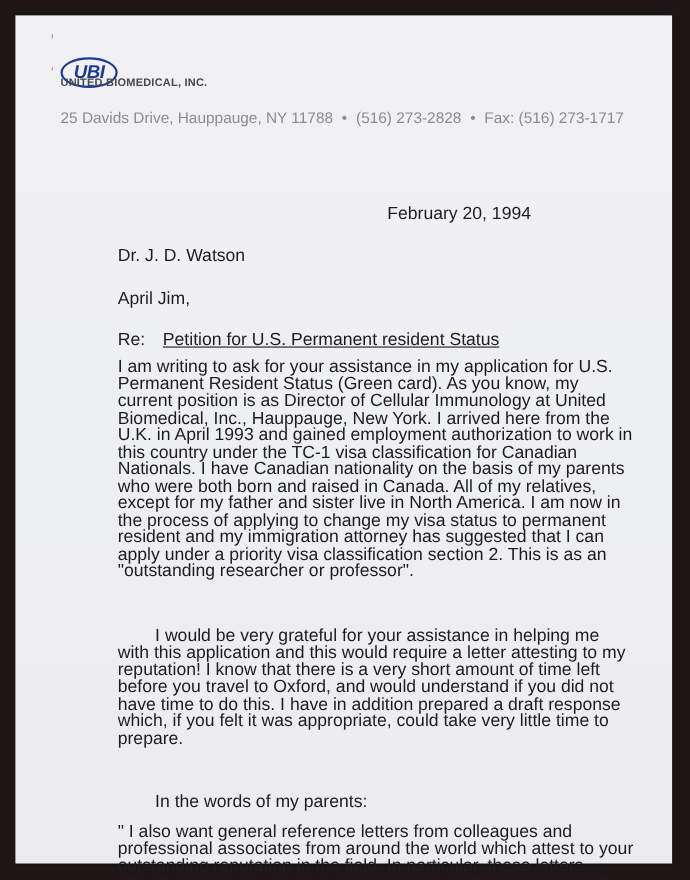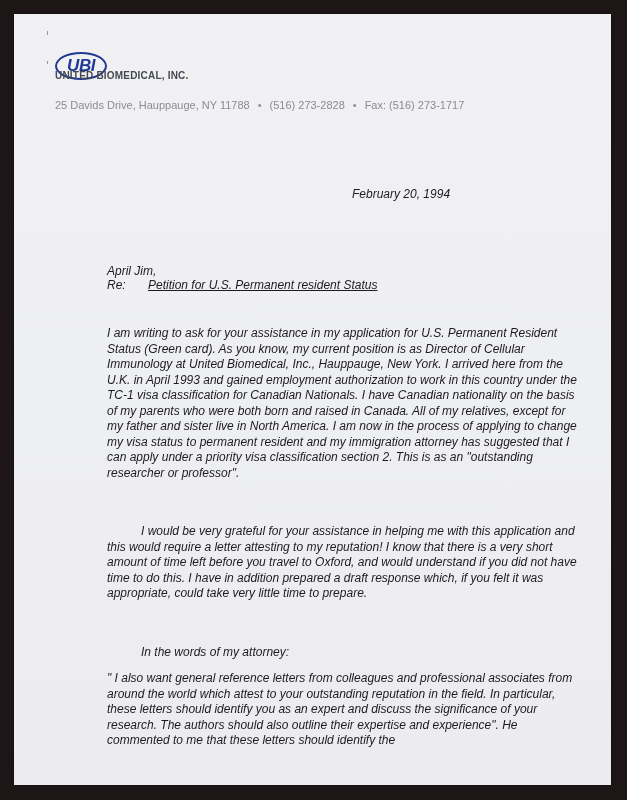--- a/index.html
+++ b/index.html
@@ -21,28 +21,28 @@
     display:flex; align-items:center; justify-content:center;
     color:#1f3a93; font-weight:bold; font-style:italic; font-size:17px;
     letter-spacing:-0.5px;
   }
   .company {
     position:absolute; left:41px; top:56px;
     font-size:10px; font-weight:bold; color:#454850; letter-spacing:0.2px;
   }
   .address {
     position:absolute; left:41px; top:85px;
-    font-size:11px; color:#8a8c90; white-space:nowrap;
+    font-size:14px; color:#8a8c90; white-space:nowrap;
   }
   .address .dot { margin:0 8px; color:#8a8c90; }
-  .letter { position:absolute; color:#1c1c1e; font-size:12px; line-height:15.5px;font-style:italic; }
+  .letter { position:absolute; color:#1c1c1e; font-size:16px; line-height:15.5px; }
   .date { left:338px; top:173px; }
   .recipient { left:93px; top:211px; }
   .salutation { left:93px; top:250px; }
-  .re { left:93px; top:264px; white-space:nowrap; }
+  .re { left:93px; top:288px; white-space:nowrap; }
   .re .re-label { display:inline-block; width:41px; }
   .re .re-subject { text-decoration:underline; }
   .body { left:93px; top:312px; width:470px; }
   .body p { margin:0 0 11px 0; }
   .body .indent { text-indent:34px;margin-top:43px; }
   .watermark {
     position:absolute; left:80px; top:2px; font-family:"Liberation Serif", serif;
     font-style:italic; font-size:46px; color:rgba(0,0,0,0.025); white-space:nowrap;
   }
 </style>
@@ -58,27 +58,28 @@
     <span>UBI</span>
   </div>
   <div class="company">UNITED BIOMEDICAL, INC.</div>
   <div class="address">
     <span>25 Davids Drive, Hauppauge, NY 11788</span><span class="dot">•</span><span>(516) 273-2828</span><span class="dot">•</span><span>Fax: (516) 273-1717</span>
   </div>
 
   <div class="letter date">February 20, 1994</div>
 
   <div class="letter recipient">
+    <div>Dr. J. D. Watson</div>
   </div>
 
   <div class="letter salutation">April Jim,</div>
 
   <div class="letter re">
     <span class="re-label">Re:</span><span class="re-subject">Petition for U.S. Permanent resident Status</span>
   </div>
 
   <div class="letter body">
     <p>I am writing to ask for your assistance in my application for U.S. Permanent Resident Status (Green card). As you know, my current position is as Director of Cellular Immunology at United Biomedical, Inc., Hauppauge, New York. I arrived here from the U.K. in April 1993 and gained employment authorization to work in this country under the TC-1 visa classification for Canadian Nationals. I have Canadian nationality on the basis of my parents who were both born and raised in Canada. All of my relatives, except for my father and sister live in North America. I am now in the process of applying to change my visa status to permanent resident and my immigration attorney has suggested that I can apply under a priority visa classification section 2. This is as an "outstanding researcher or professor".</p>
     <p class="indent">I would be very grateful for your assistance in helping me with this application and this would require a letter attesting to my reputation! I know that there is a very short amount of time left before you travel to Oxford, and would understand if you did not have time to do this. I have in addition prepared a draft response which, if you felt it was appropriate, could take very little time to prepare.</p>
-    <p class="indent">In the words of my attorney:</p>
+    <p class="indent">In the words of my parents:</p>
     <p>" I also want general reference letters from colleagues and professional associates from around the world which attest to your outstanding reputation in the field. In particular, these letters should identify you as an expert and discuss the significance of your research. The authors should also outline their expertise and experience". He commented to me that these letters should identify the</p>
   </div>
 </div>
 
 </body></html>

